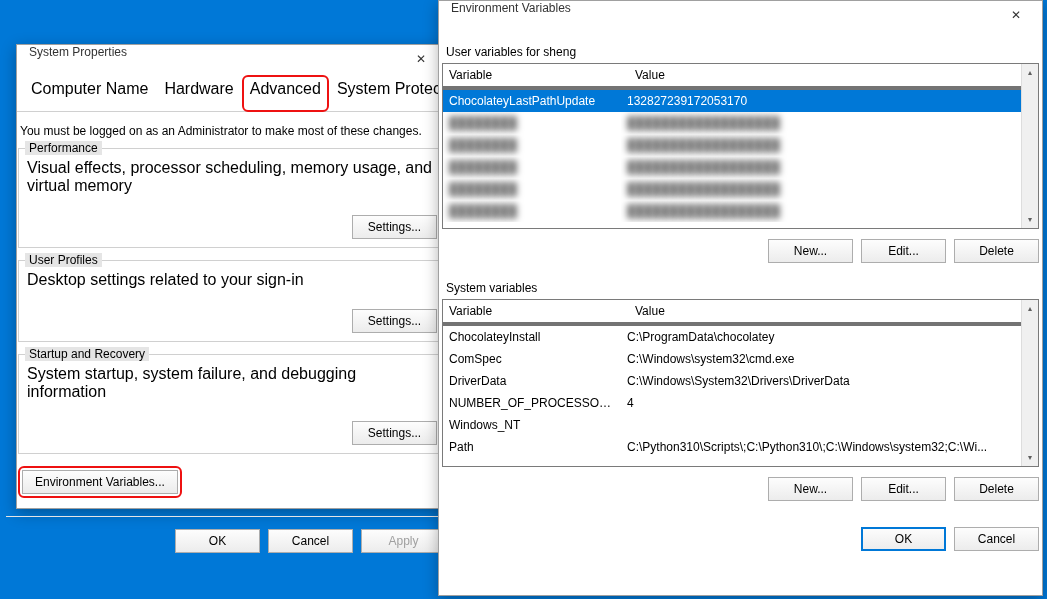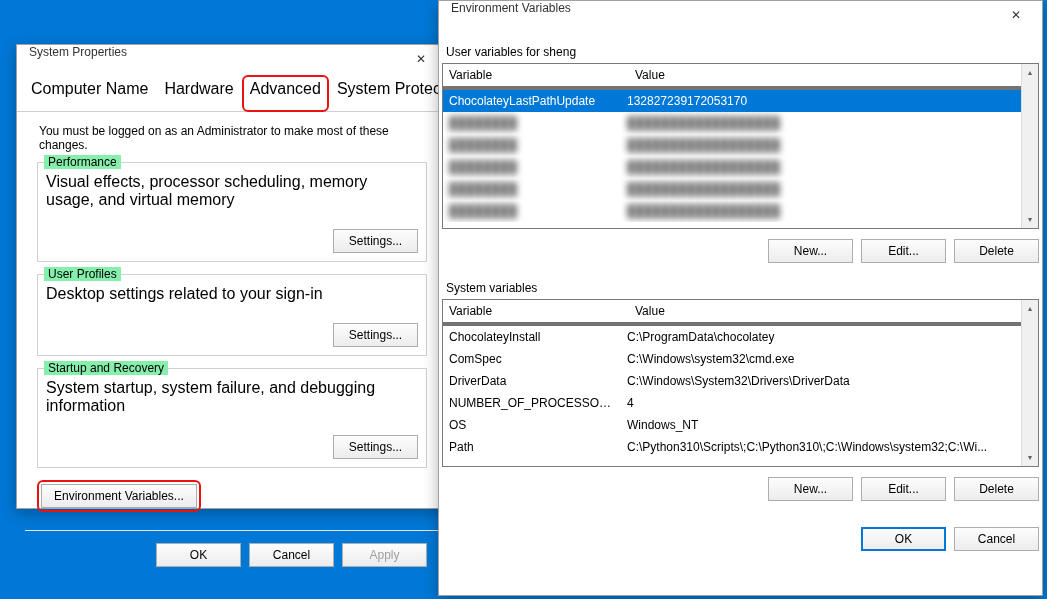--- a/index.html
+++ b/index.html
@@ -50,32 +50,32 @@
     border: 1px solid #a0a0a0;
     border-bottom: 1px solid #fff;
     margin-bottom: -1px;
     background: #fff;
   }
   .highlight-red {
     border: 2px solid #e11 !important;
     border-radius: 6px;
   }
   .tab.highlight-red { padding: 3px 6px 12px; margin-bottom: -1px; }
-  .content { padding: 10px 20px; }
+  .content { padding: 10px 1px; }
   .note { margin: 2px 0 10px 2px; font-size: 12px; color: #000;}
   .group {
     border: 1px solid #d0d0d0;
     padding: 10px 8px 8px;
     margin-bottom: 12px;
     position: relative;
   }
   .group > .legend {
     position: absolute;
     top: -8px; left: 6px;
-    background: #86efac;
+    background: #e5e5e5;
     padding: 0 4px;
     font-size: 12px;
   }
   .group .desc { font-size: 16px; color: #000; margin-bottom: 20px;}
   .btn-row { display: flex; justify-content: flex-end; gap: 8px; }
   button.win {
     min-width: 85px;
     height: 24px;
     background: linear-gradient(#fdfdfd,#ececec);
     border: 1px solid #adadad;
@@ -260,21 +260,20 @@
           </div>
           <div class="list-row">
             <div class="col var">DriverData</div>
             <div class="col val">C:\Windows\System32\Drivers\DriverData</div>
           </div>
           <div class="list-row">
             <div class="col var">NUMBER_OF_PROCESSORS</div>
             <div class="col val">4</div>
           </div>
           <div class="list-row">
-            <div class="col var">OS</div>
             <div class="col val">Windows_NT</div>
           </div>
           <div class="list-row">
             <div class="col var">Path</div>
             <div class="col val">C:\Python310\Scripts\;C:\Python310\;C:\Windows\system32;C:\Wi...</div>
           </div>
         </div>
       <div class="scrollbar">
         <div class="arrow">▴</div>
         <div class="thumb"></div>

